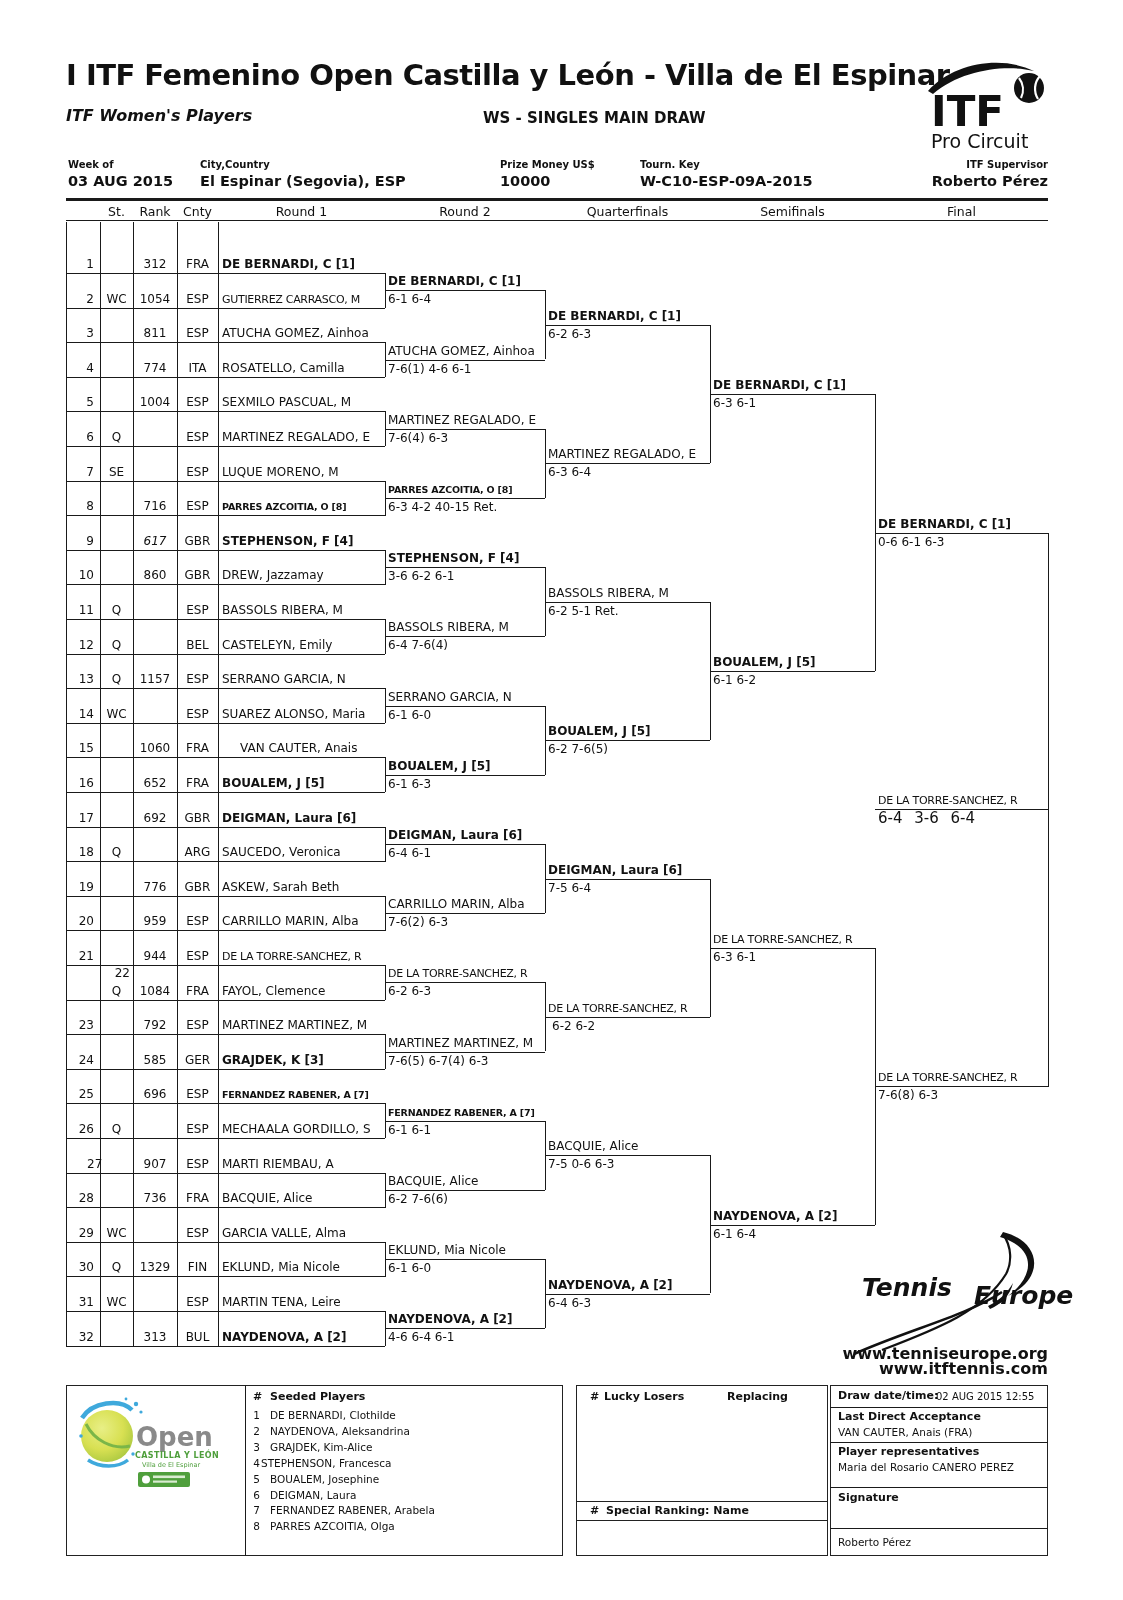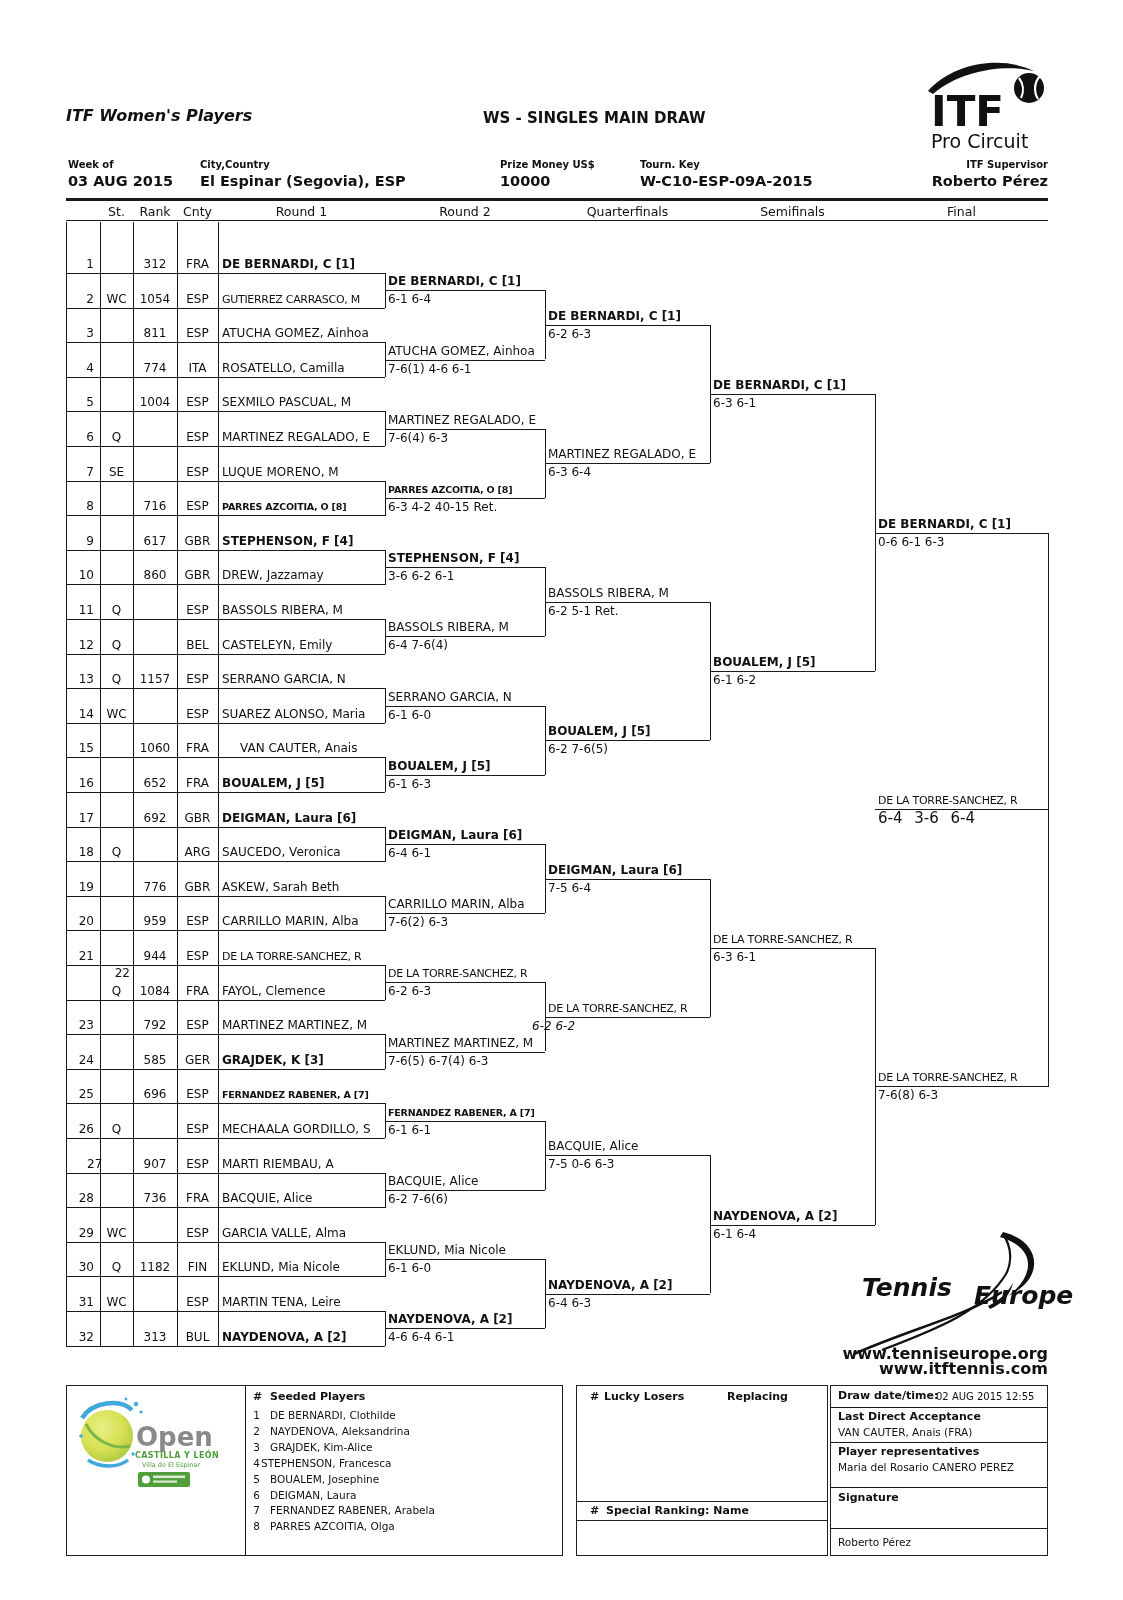--- a/index.html
+++ b/index.html
@@ -26,20 +26,21 @@
   .ftext { position:absolute; font-size:10.5px; line-height:14px; white-space:nowrap; }
   .fbold { font-weight:bold; font-size:11px; }
   .weblink { position:absolute; font-size:16px; font-weight:bold; width:300px; text-align:right; }
   svg text { font-family:"DejaVu Sans",sans-serif; }
 </style>
 </head>
 <body>
 
 <div class="page">
 
+  <div class="title">I ITF Femenino Open Castilla y León - Villa de El Espinar</div>
   <div class="subtitle">ITF Women's Players</div>
   <div class="drawtype">WS - SINGLES MAIN DRAW</div>
 
   <svg class="abs" style="left:925px;top:54px" width="126" height="96" viewBox="0 0 126 96">
     <path d="M3,37 C28,9 76,1 109,17 C80,10 36,16 8,40 Z" fill="#111"></path>
     <text x="6" y="72" font-size="42" font-weight="bold" fill="#111">ITF</text>
     <circle cx="104" cy="34" r="15" fill="#111"></circle>
     <path d="M94,24 a19,19 0 0 1 2,20" stroke="#fff" stroke-width="2.2" fill="none"></path>
     <path d="M115,22 a19,19 0 0 0 -2,23" stroke="#fff" stroke-width="2.2" fill="none"></path>
     <text x="6" y="94" font-size="19" fill="#111">Pro Circuit</text>
@@ -111,21 +112,21 @@
       <div class="rowtext center" style="left: 100px; top: 465px; width: 33px;">SE</div>
       <div class="rowtext center" style="left: 177px; top: 465px; width: 41px;">ESP</div>
       <div class="rowtext" style="left: 222px; top: 465px;">LUQUE MORENO, M</div>
       <div class="hline" style="left: 66px; top: 515px; width: 319px;"></div>
       <div class="rowtext right" style="left: 68px; top: 499px; width: 26px;">8</div>
       <div class="rowtext center" style="left: 133px; top: 499px; width: 44px;">716</div>
       <div class="rowtext center" style="left: 177px; top: 499px; width: 41px;">ESP</div>
       <div class="rowtext smallbold" style="left: 222px; top: 499px;">PARRES AZCOITIA, O [8]</div>
       <div class="hline" style="left: 66px; top: 550px; width: 319px;"></div>
       <div class="rowtext right" style="left: 68px; top: 534px; width: 26px;">9</div>
-      <div class="rowtext center" style="left: 133px; top: 534px; width: 44px;">617</div>
+      <div class="rowtext center" style="left: 133px; top: 534px; width: 44px; font-style: italic;">617</div>
       <div class="rowtext center" style="left: 177px; top: 534px; width: 41px;">GBR</div>
       <div class="rowtext bold" style="left: 222px; top: 534px;">STEPHENSON, F [4]</div>
       <div class="hline" style="left: 66px; top: 584px; width: 319px;"></div>
       <div class="rowtext right" style="left: 68px; top: 568px; width: 26px;">10</div>
       <div class="rowtext center" style="left: 133px; top: 568px; width: 44px;">860</div>
       <div class="rowtext center" style="left: 177px; top: 568px; width: 41px;">GBR</div>
       <div class="rowtext" style="left: 222px; top: 568px;">DREW, Jazzamay</div>
       <div class="hline" style="left: 66px; top: 619px; width: 319px;"></div>
       <div class="rowtext right" style="left: 68px; top: 603px; width: 26px;">11</div>
       <div class="rowtext center" style="left: 100px; top: 603px; width: 33px;">Q</div>
@@ -219,21 +220,21 @@
       <div class="rowtext center" style="left: 177px; top: 1191px; width: 41px;">FRA</div>
       <div class="rowtext" style="left: 222px; top: 1191px;">BACQUIE, Alice</div>
       <div class="hline" style="left: 66px; top: 1242px; width: 319px;"></div>
       <div class="rowtext right" style="left: 68px; top: 1226px; width: 26px;">29</div>
       <div class="rowtext center" style="left: 100px; top: 1226px; width: 33px;">WC</div>
       <div class="rowtext center" style="left: 177px; top: 1226px; width: 41px;">ESP</div>
       <div class="rowtext" style="left: 222px; top: 1226px;">GARCIA VALLE, Alma</div>
       <div class="hline" style="left: 66px; top: 1276px; width: 319px;"></div>
       <div class="rowtext right" style="left: 68px; top: 1260px; width: 26px;">30</div>
       <div class="rowtext center" style="left: 100px; top: 1260px; width: 33px;">Q</div>
-      <div class="rowtext center" style="left: 133px; top: 1260px; width: 44px;">1182</div>
+      <div class="rowtext center" style="left: 133px; top: 1260px; width: 44px;">1329</div>
       <div class="rowtext center" style="left: 177px; top: 1260px; width: 41px;">FIN</div>
       <div class="rowtext" style="left: 222px; top: 1260px;">EKLUND, Mia Nicole</div>
       <div class="hline" style="left: 66px; top: 1311px; width: 319px;"></div>
       <div class="rowtext right" style="left: 68px; top: 1295px; width: 26px;">31</div>
       <div class="rowtext center" style="left: 100px; top: 1295px; width: 33px;">WC</div>
       <div class="rowtext center" style="left: 177px; top: 1295px; width: 41px;">ESP</div>
       <div class="rowtext" style="left: 222px; top: 1295px;">MARTIN TENA, Leire</div>
       <div class="hline" style="left: 66px; top: 1346px; width: 319px;"></div>
       <div class="rowtext right" style="left: 68px; top: 1330px; width: 26px;">32</div>
       <div class="rowtext center" style="left: 133px; top: 1330px; width: 44px;">313</div>
@@ -319,21 +320,21 @@
       <div class="hline" style="left: 545px; top: 740px; width: 165px;"></div>
       <div class="rowtext bold" style="left: 548px; top: 724px;">BOUALEM, J [5]</div>
       <div class="rowtext" style="left: 548px; top: 742px;">6-2 7-6(5)</div>
       <div class="vline" style="left: 545px; top: 844px; height: 69px;"></div>
       <div class="hline" style="left: 545px; top: 879px; width: 165px;"></div>
       <div class="rowtext bold" style="left: 548px; top: 863px;">DEIGMAN, Laura [6]</div>
       <div class="rowtext" style="left: 548px; top: 881px;">7-5 6-4</div>
       <div class="vline" style="left: 545px; top: 982px; height: 69px;"></div>
       <div class="hline" style="left: 545px; top: 1017px; width: 165px;"></div>
       <div class="rowtext cond" style="left: 548px; top: 1001px;">DE LA TORRE-SANCHEZ, R</div>
-      <div class="rowtext" style="left: 532px; top: 1019px; font-style: italic;">6-2 6-2</div>
+      <div class="rowtext" style="left: 552px; top: 1019px;">6-2 6-2</div>
       <div class="vline" style="left: 545px; top: 1121px; height: 69px;"></div>
       <div class="hline" style="left: 545px; top: 1155px; width: 165px;"></div>
       <div class="rowtext" style="left: 548px; top: 1139px;">BACQUIE, Alice</div>
       <div class="rowtext" style="left: 548px; top: 1157px;">7-5 0-6 6-3</div>
       <div class="vline" style="left: 545px; top: 1259px; height: 69px;"></div>
       <div class="hline" style="left: 545px; top: 1294px; width: 165px;"></div>
       <div class="rowtext bold" style="left: 548px; top: 1278px;">NAYDENOVA, A [2]</div>
       <div class="rowtext" style="left: 548px; top: 1296px;">6-4 6-3</div>
       <div class="vline" style="left: 710px; top: 325px; height: 138px;"></div>
       <div class="hline" style="left: 710px; top: 394px; width: 165px;"></div>

